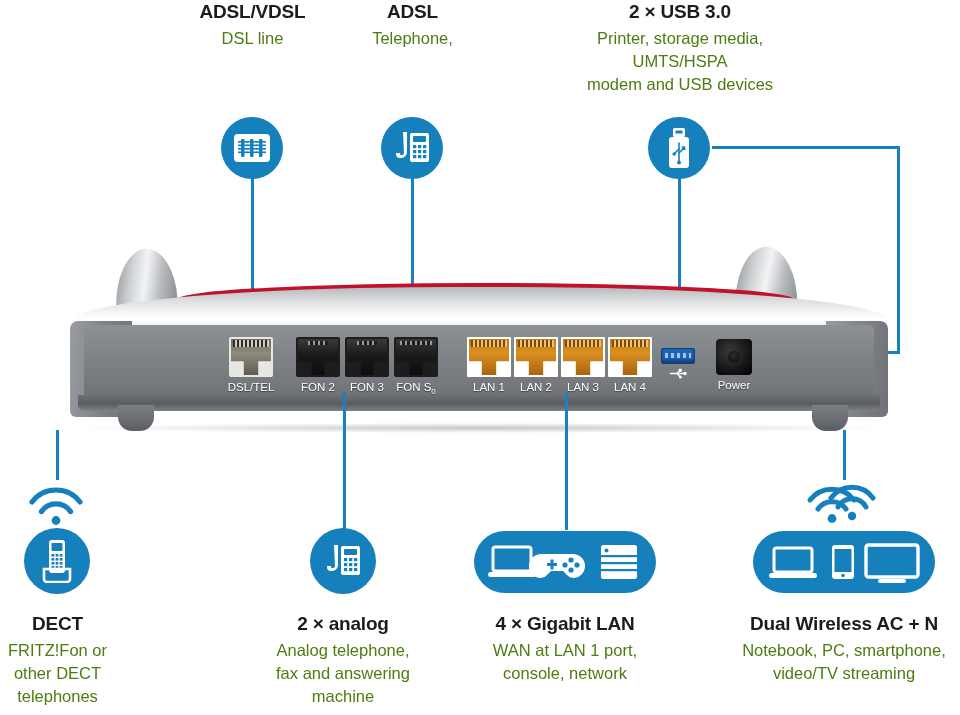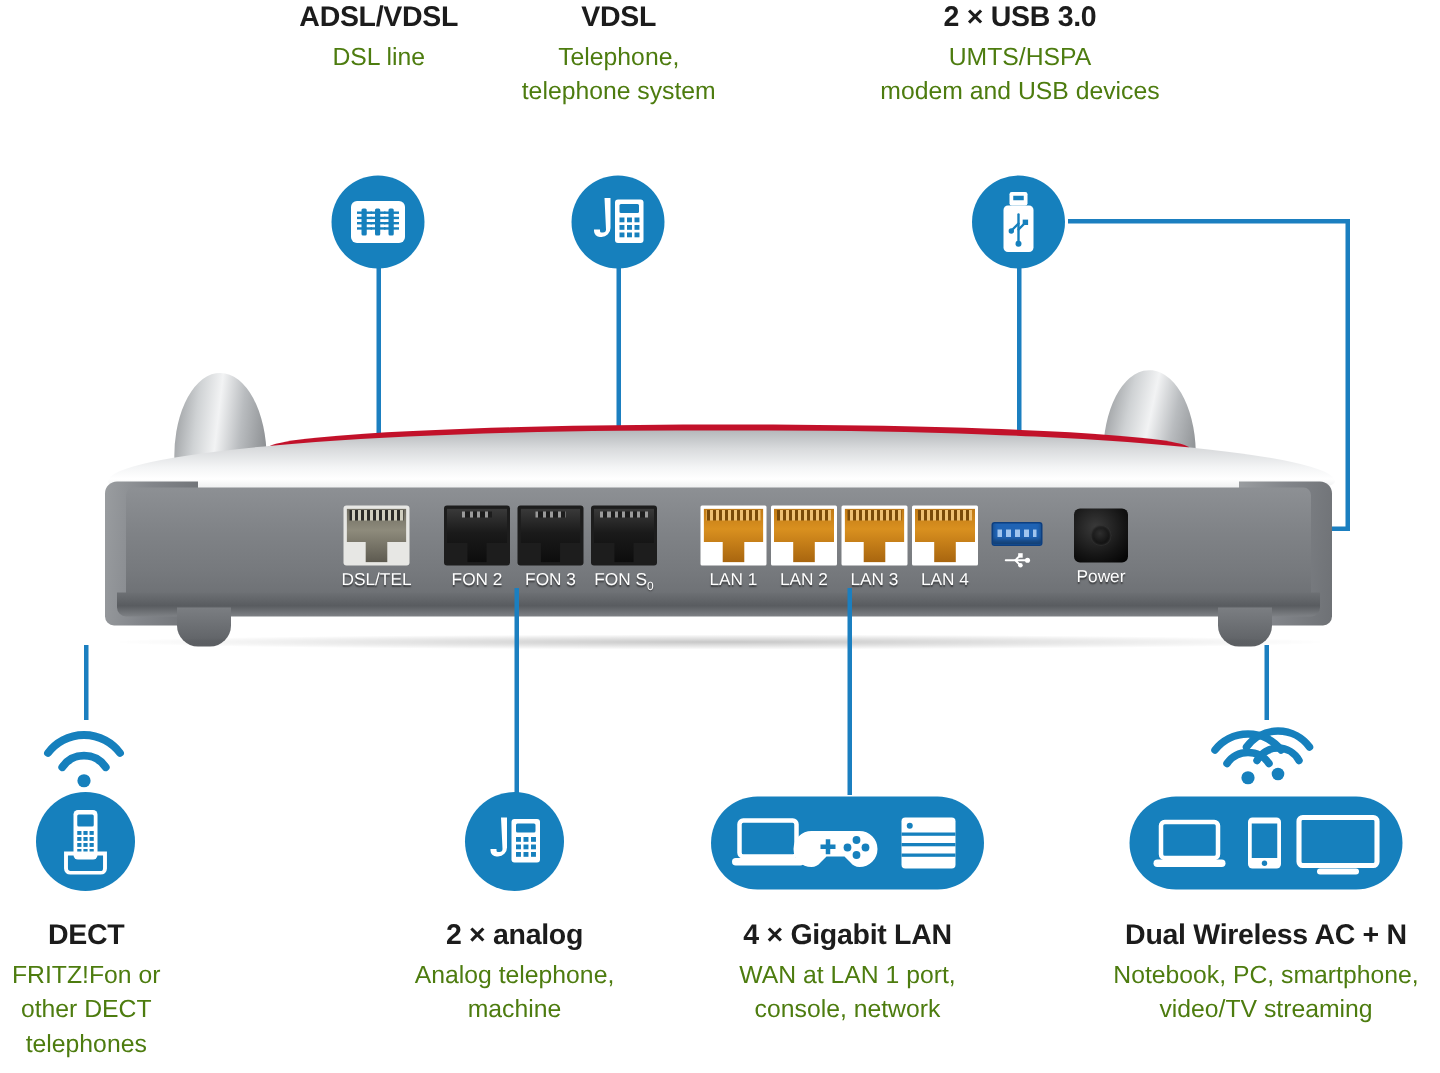--- a/index.html
+++ b/index.html
@@ -183,30 +183,30 @@
 <div id="page">
 
   <div class="callout" style="left:150px; top:0; width:205px;">
     <div class="title">ADSL/VDSL</div>
     <div class="desc">
       <span>DSL line</span>
     </div>
   </div>
 
   <div class="callout" style="left:310px; top:0; width:205px;">
-    <div class="title">VDSL</div>
+    <div class="title">ADSL</div>
     <div class="desc">
       <span>Telephone,</span>
-      <span>telephone system</span>
     </div>
   </div>
 
   <div class="callout" style="left:530px; top:0; width:300px;">
     <div class="title">2 × USB 3.0</div>
     <div class="desc">
+      <span>Printer, storage media,</span>
       <span>UMTS/HSPA</span>
       <span>modem and USB devices</span>
     </div>
   </div>
 
   <div class="wire v" style="left:251px; top:176px; height:166px;"></div>
   <div class="wire v" style="left:411px; top:176px; height:166px;"></div>
   <div class="wire v" style="left:678px; top:176px; height:172px;"></div>
 
   <div class="wire h" style="left:712px; top:146px; width:188px;"></div>
@@ -433,20 +433,21 @@
         <rect x="20" y="25" width="3.3" height="3.2"></rect>
           <rect x="25" y="25" width="3.3" height="3.2"></rect>
           <rect x="30" y="25" width="3.3" height="3.2"></rect>
       </g>
     </svg>
   </div>
   <div class="callout" style="left:243px; top:612px; width:200px;">
     <div class="title">2 × analog</div>
     <div class="desc">
       <span>Analog telephone,</span>
+      <span>fax and answering</span>
       <span>machine</span>
     </div>
   </div>
 
   <div class="badge pill" style="left:474px; top:531px; width:182px; height:62px;">
     <svg width="156" height="42" viewBox="0 0 156 42">
 
       <rect x="6" y="6" width="38" height="24" rx="2.5" fill="none" stroke="#ffffff" stroke-width="3"></rect>
       <rect x="1" y="31" width="48" height="5" rx="2.5" fill="#ffffff"></rect>
 

